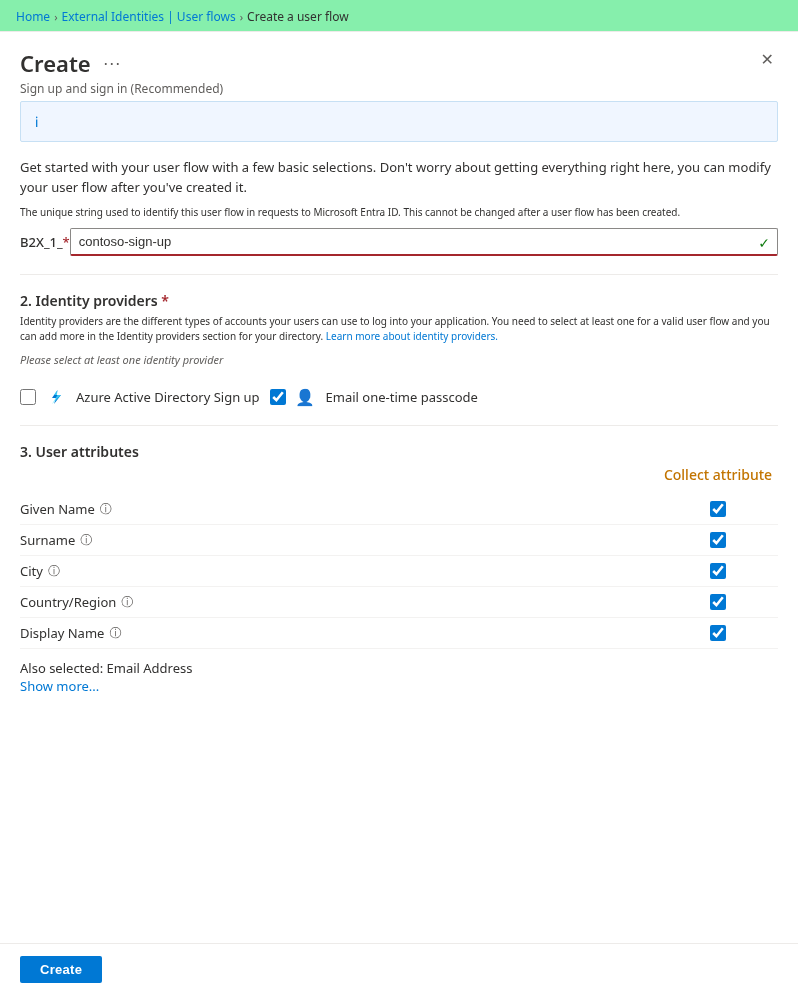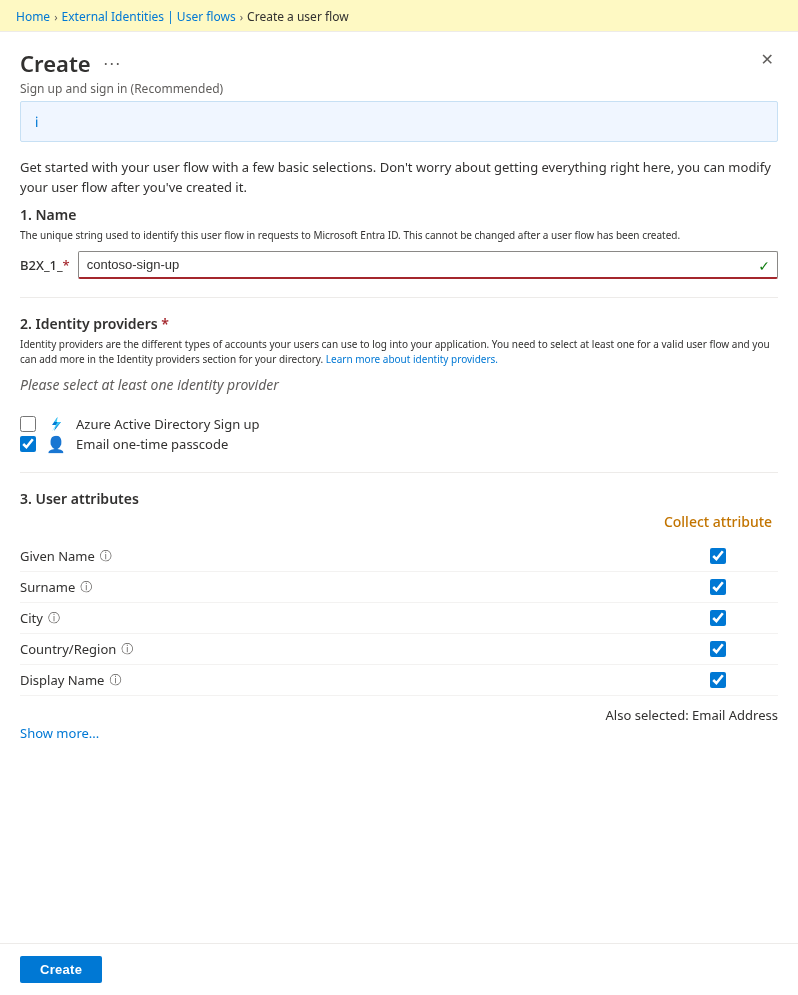--- a/index.html
+++ b/index.html
@@ -20,21 +20,21 @@
 
     
     .breadcrumb {
       display: flex;
       align-items: center;
       gap: 4px;
       padding: 8px 16px 6px;
       font-size: 12px;
       color: #0078d4;
       border-bottom: 1px solid #edebe9;
-      background: #fef9c3;
+      background: #86efac;
     }
     .breadcrumb a {
       color: #0078d4;
       text-decoration: none;
       cursor: pointer;
     }
     .breadcrumb .sep {
       color: #605e5c;
       font-size: 11px;
     }
@@ -143,21 +143,20 @@
     .section-desc a {
       color: #0078d4;
       text-decoration: none;
       cursor: pointer;
     }
 
     
     .name-field-row {
       display: flex;
       align-items: center;
-      gap: 8px;
       margin-top: 6px;
     }
     .name-prefix {
       font-size: 13px;
       font-weight: 500;
       color: #323130;
       white-space: nowrap;
     }
     .name-input-wrapper {
       flex: 1;
@@ -177,28 +176,29 @@
       position: absolute;
       right: 8px;
       top: 50%;
       transform: translateY(-50%);
       color: #107c10;
       font-size: 14px;
     }
 
     
     .provider-warning {
-      font-size: 14px;
+      font-size: 11px;
       color: #605e5c;
       margin-bottom: 10px;
       font-style: italic;
     }
     .checkbox-list {
       display: flex;
-      flex-direction: column;
+      flex-direction: row;
+      gap: 10px;
       margin-top: 20px;
     }
     .checkbox-item {
       display: flex;
       align-items: center;
       gap: 10px;
       cursor: pointer;
     }
     .checkbox-item input[type="checkbox"] {
       width: 16px;
@@ -295,21 +295,20 @@
       height: 16px;
       accent-color: #0078d4;
       cursor: pointer;
     }
 
     
     .also-selected {
       font-size: 13px;
       color: #323130;
       margin-top: 8px;
-      text-align: right;
     }
     .show-more {
       color: #0078d4;
       cursor: pointer;
       text-decoration: none;
       font-size: 13px;
     }
 
     
     .footer {
@@ -359,21 +358,20 @@
     </div>
     <div class="subtitle">Sign up and sign in (Recommended)</div>
 
     <div class="info-banner">
       <span class="info-icon">ℹ</span>
     </div>
 
     <p class="intro-text">Get started with your user flow with a few basic selections. Don't worry about getting everything right here, you can modify your user flow after you've created it.</p>
 
     <div class="section">
-      <div class="section-title">1. Name</div>
       <div class="section-desc">The unique string used to identify this user flow in requests to Microsoft Entra ID. This cannot be changed after a user flow has been created.</div>
       <div class="name-field-row">
         <span class="name-prefix">
           <span>B2X_1_</span><span style="color:#a4262c;">*</span>
         </span>
         <div class="name-input-wrapper">
           <input type="text" class="name-input" value="contoso-sign-up" style="">
           <span class="input-check">✓</span>
         </div>
       </div>

